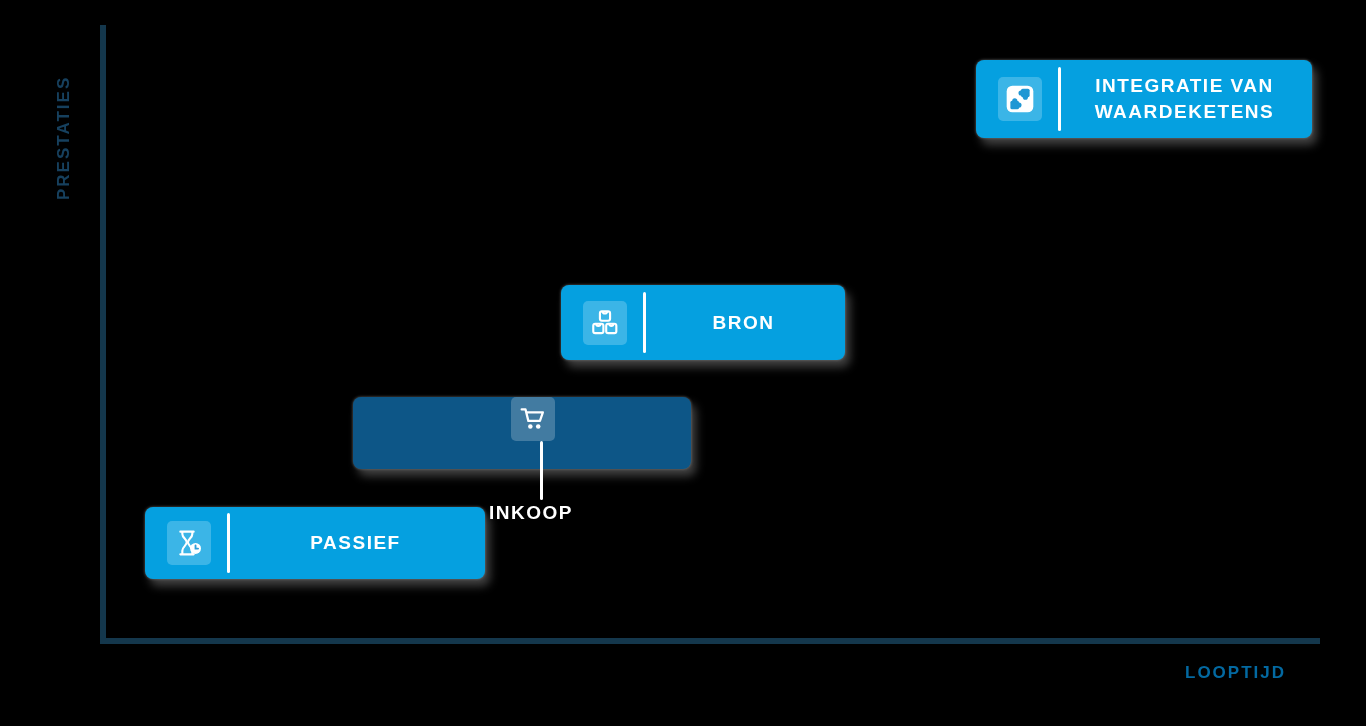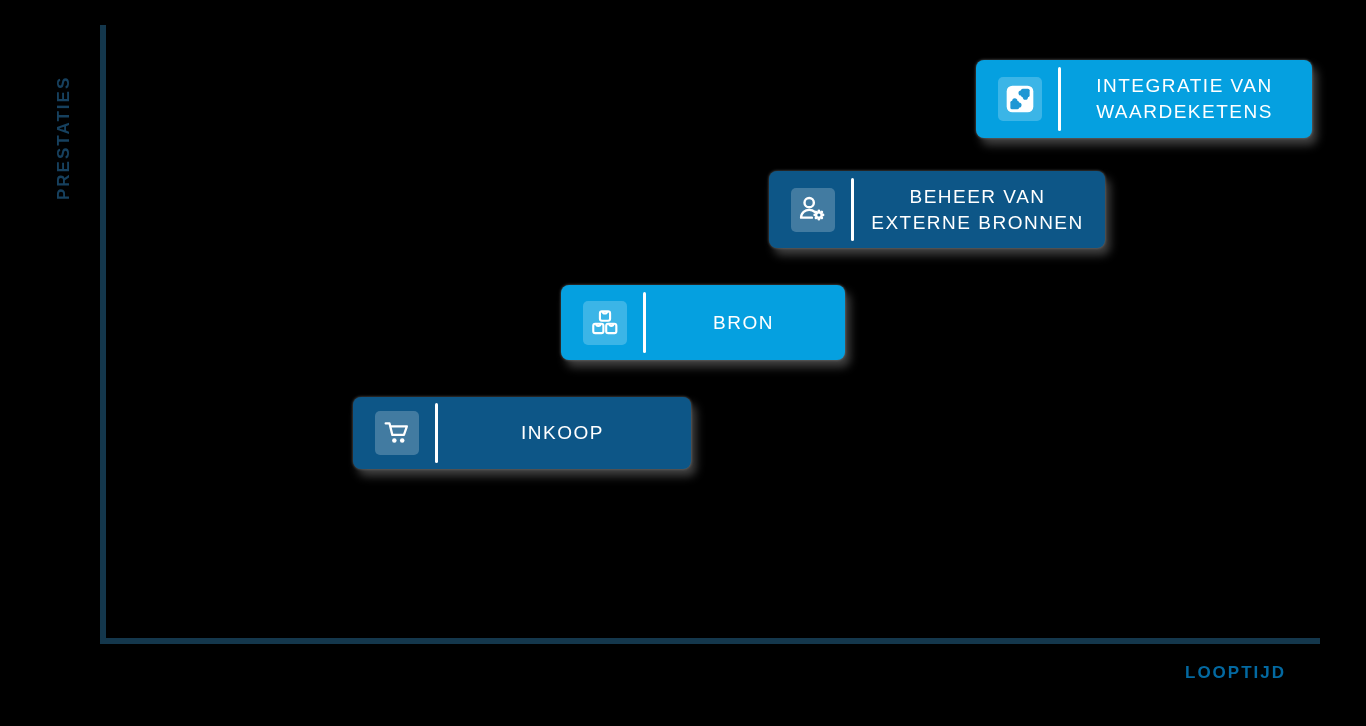--- a/index.html
+++ b/index.html
@@ -15,42 +15,56 @@
   .y-label{left:48px;top:55px;height:145px;writing-mode:vertical-rl;transform:rotate(180deg);line-height:32px;}
   .x-label{left:1185px;top:663px;}
 
   
   .step{position:absolute;display:flex;align-items:center;border-radius:8px;
         padding-left:22px;box-sizing:border-box;
         box-shadow:0 0 3px rgba(150,150,150,.65), 5px 7px 10px rgba(120,120,120,.55);}
   .step .icon-box{width:44px;height:44px;border-radius:5px;background:rgba(255,255,255,.22);
         display:flex;align-items:center;justify-content:center;flex:0 0 auto;}
   .step .divider{width:3px;height:82%;background:#fff;margin-left:16px;border-radius:2px;flex:0 0 auto;}
-  .step .label{flex:1;text-align:center;color:#fff;font-weight:normal;font-size:19px;
+  .step .label{flex:1;text-align:center;color:#fff;font-weight:bold;font-size:19px;
         letter-spacing:1.5px;line-height:1.35;white-space:pre-line;padding:0 10px 0 6px;}
 
   .step-1{left:145px;top:507px;width:340px;height:72px;}
-  .step-2{left:353px;top:397px;width:338px;height:72px;}
+  .step-2{left:353px;top:397px;width:338px;height:72px;flex-direction:column;}
   .step-3{left:561px;top:285px;width:284px;height:75px;}
   .step-4{left:769px;top:171px;width:336px;height:77px;}
   .step-5{left:976px;top:60px;width:336px;height:78px;}
 
   svg{display:block;}
 </style>
 </head>
 <body>
 
 <div class="stage">
 
   <div class="axis axis-y" style="background: rgb(20, 55, 76);"></div>
   <div class="axis axis-x" style="background: rgb(20, 55, 76);"></div>
 
   <div class="axis-label y-label" style="color: rgb(22, 64, 94);">PRESTATIES</div>
   <div class="axis-label x-label" style="color: #0369a1;">LOOPTIJD</div>
 
+  <div class="step step-1" style="background: rgb(5, 160, 224);">
+    <div class="icon-box">
+      <svg width="32" height="32" viewBox="0 0 24 24" fill="none" stroke="#fff" stroke-width="1.6" stroke-linecap="round">
+        <path d="M5.5 3.5 h10"></path>
+        <path d="M5.5 20.5 h10"></path>
+        <path d="M7 3.8 v1.4 c0 3 3.3 3.8 3.3 6.3 s-3.3 3.3 -3.3 6.3 v2.2"></path>
+        <path d="M14.5 3.8 v1.4 c0 3 -3.3 3.8 -3.3 6.3 s3.3 3.3 3.3 6.3 v2.2"></path>
+        <circle cx="16.9" cy="16.1" r="4.1" fill="#fff" stroke="none"></circle>
+        <path d="M16.9 13.9 v2.3 h1.9" stroke="#2E9FD9" stroke-width="1.4"></path>
+      </svg>
+    </div>
+    <div class="divider"></div>
+    <div class="label">PASSIEF</div>
+  </div>
 
   <div class="step step-2" style="background: rgb(13, 86, 135);">
     <div class="icon-box">
       <svg width="32" height="32" viewBox="0 0 24 24" fill="none" stroke="#fff" stroke-width="1.7" stroke-linecap="round" stroke-linejoin="round">
         <path d="M3.5 4.8 h2.9 l2.1 8.6 h8.7 l2.2 -6.4 H7.2"></path>
         <circle cx="10" cy="17.6" r="1.7" fill="#fff" stroke="none"></circle>
         <circle cx="15.9" cy="17.6" r="1.7" fill="#fff" stroke="none"></circle>
       </svg>
     </div>
     <div class="divider"></div>
@@ -65,39 +79,20 @@
         <rect x="3.2" y="12.6" width="7.6" height="7" rx="1.5"></rect>
         <path d="M5.4 12.6 a1.6 1.6 0 0 0 3.2 0"></path>
         <rect x="12.9" y="12.6" width="7.6" height="7" rx="1.5"></rect>
         <path d="M15.1 12.6 a1.6 1.6 0 0 0 3.2 0"></path>
       </svg>
     </div>
     <div class="divider"></div>
     <div class="label">BRON</div>
   </div>
 
-  <div class="step step-4" style="background: rgb(13, 86, 135);">
-    <div class="icon-box">
-      <svg width="34" height="34" viewBox="0 0 24 24" fill="none" stroke="#fff" stroke-width="1.7" stroke-linecap="round">
-        <circle cx="9.3" cy="6.8" r="3.3"></circle>
-        <path d="M3.6 17.4 c0-3.6 2.9-5.5 5.7-5.5 1.5 0 2.9.5 3.9 1.4 M3.6 17.4 h7.6"></path>
-        <g fill="#fff" stroke="none">
-          <rect x="15.2" y="11.6" width="1.9" height="7.8" rx="0.9"></rect>
-          <rect x="15.2" y="11.6" width="1.9" height="7.8" rx="0.9" transform="rotate(45 16.15 15.5)"></rect>
-          <rect x="15.2" y="11.6" width="1.9" height="7.8" rx="0.9" transform="rotate(90 16.15 15.5)"></rect>
-          <rect x="15.2" y="11.6" width="1.9" height="7.8" rx="0.9" transform="rotate(135 16.15 15.5)"></rect>
-          <circle cx="16.15" cy="15.5" r="2.7"></circle>
-          <circle cx="16.15" cy="15.5" r="1.1" fill="#2a6c96"></circle>
-        </g>
-      </svg>
-    </div>
-    <div class="divider"></div>
-    <div class="label">BEHEER VAN
-EXTERNE BRONNEN</div>
-  </div>
 
   <div class="step step-5" style="background: rgb(5, 160, 224);">
     <div class="icon-box">
       <svg width="34" height="34" viewBox="0 0 24 24">
         <rect x="2.6" y="2.6" width="18.8" height="18.8" rx="4" fill="#fff"></rect>
         <g fill="#2097D4">
           <rect x="12.7" y="4.7" width="6.1" height="6.1" rx="1.2"></rect>
           <circle cx="12.7" cy="7.8" r="1.8"></circle>
           <circle cx="15.8" cy="10.8" r="1.8"></circle>
           <rect x="5.2" y="13.2" width="6.1" height="6.1" rx="1.2"></rect>

